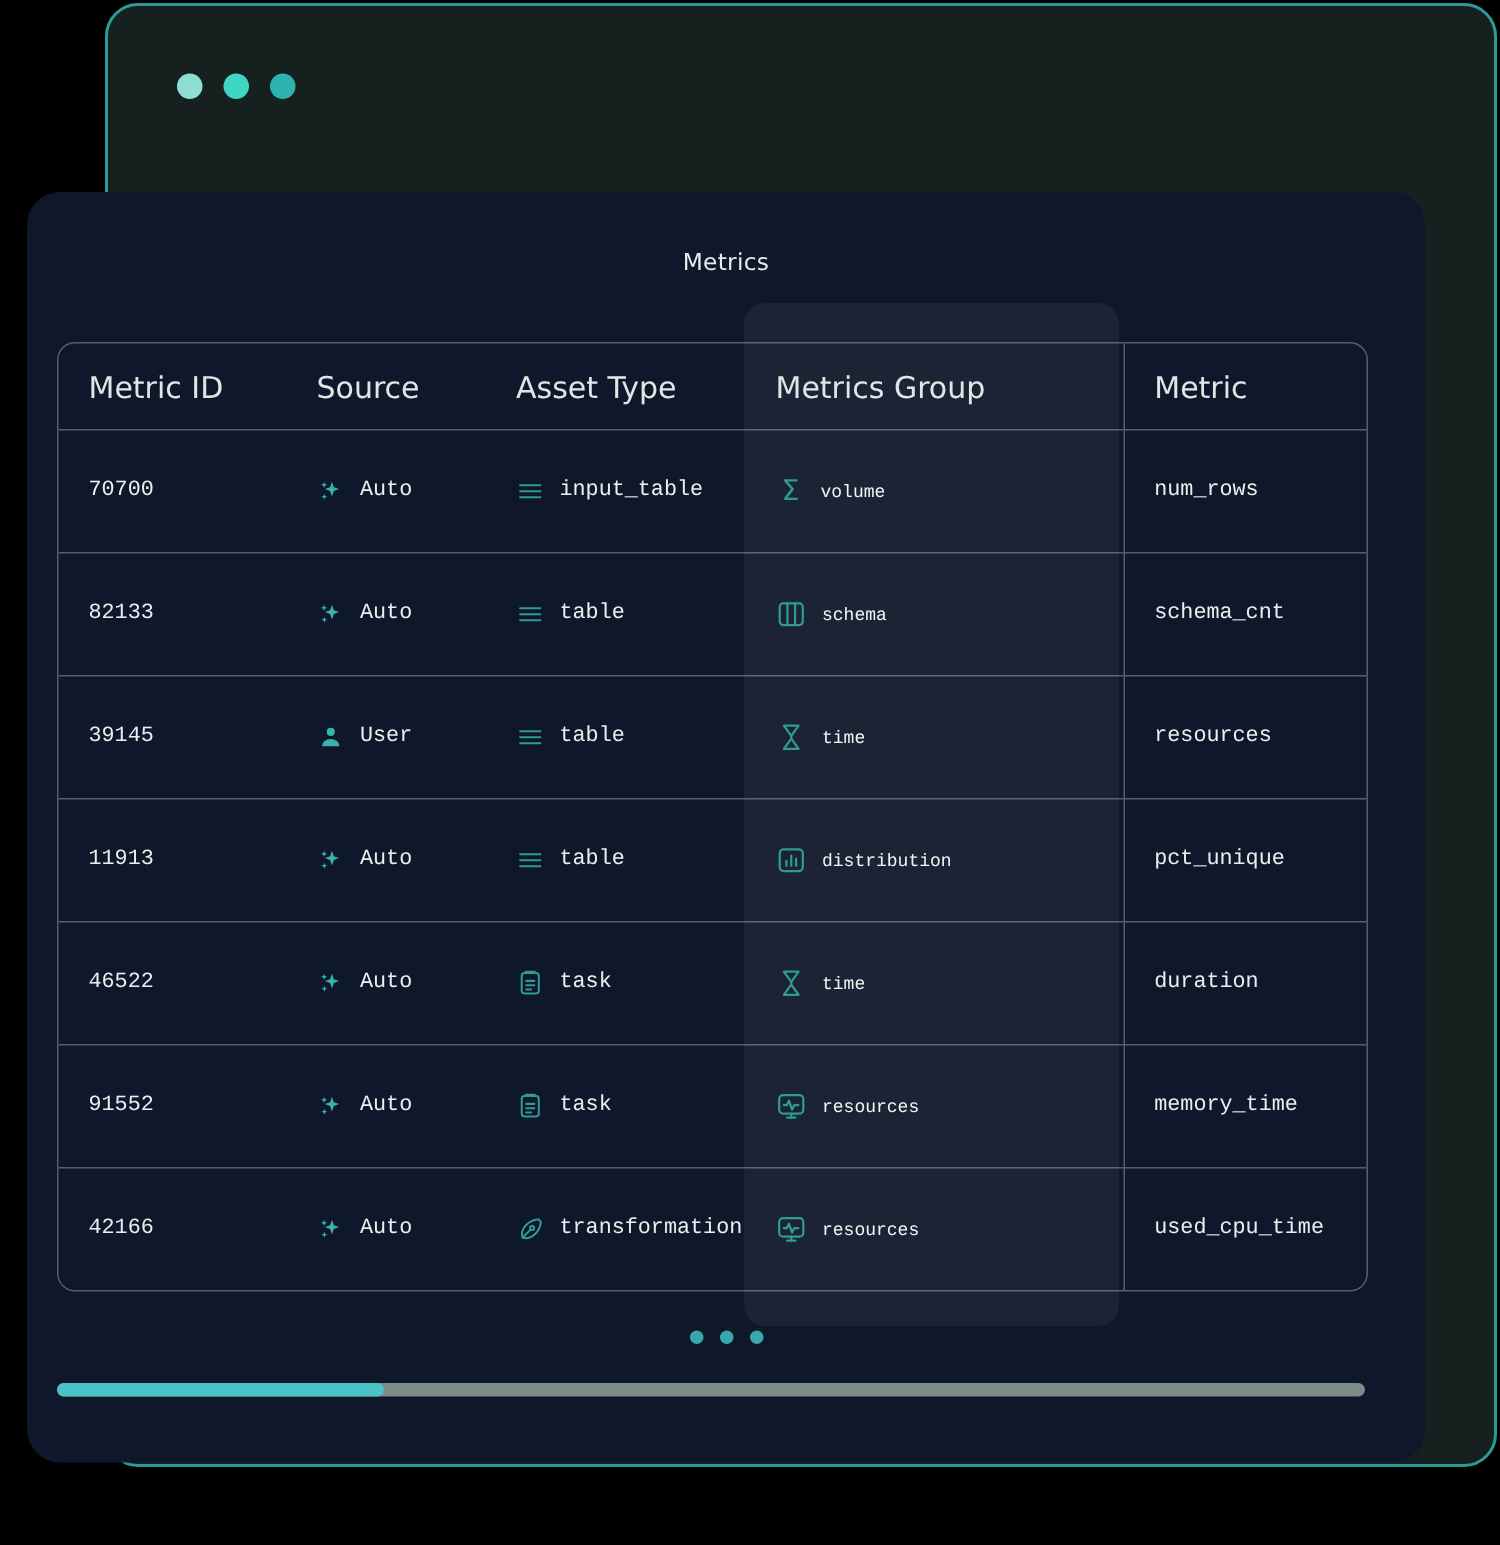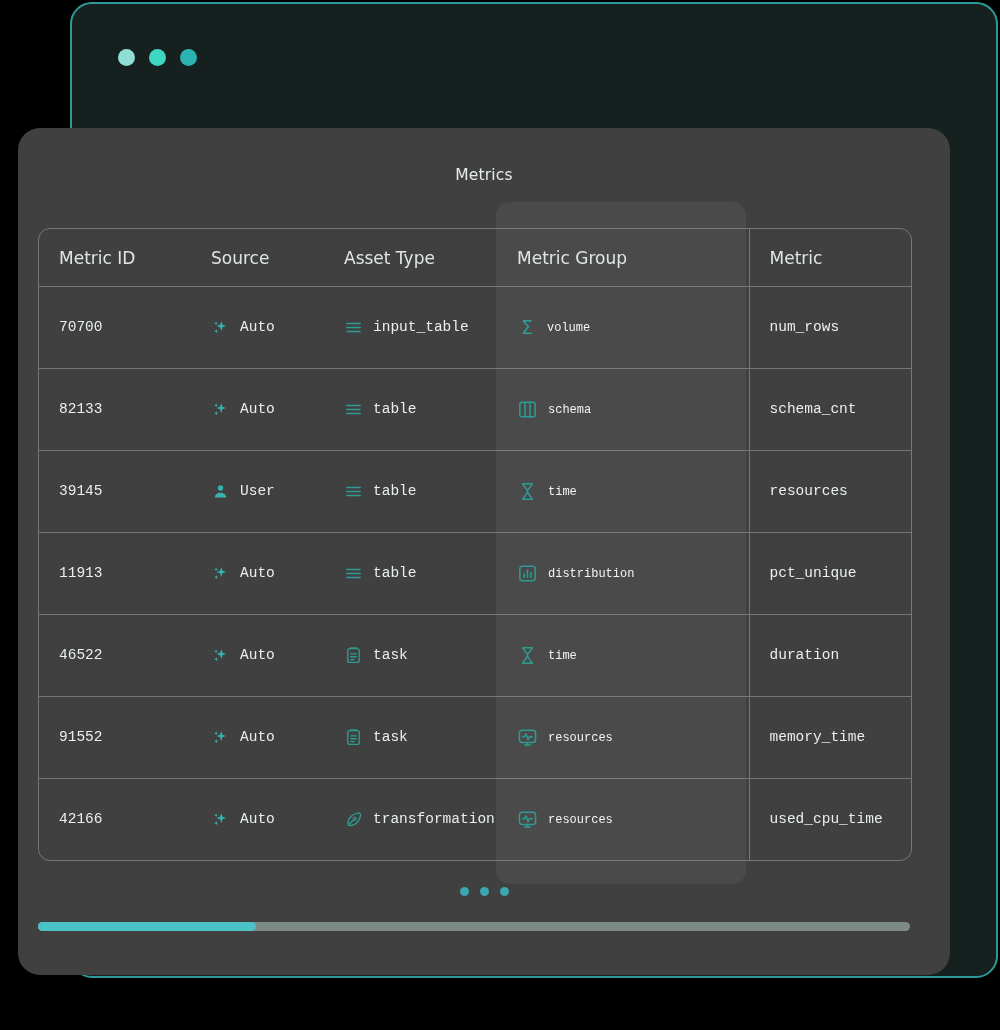--- a/index.html
+++ b/index.html
@@ -45,21 +45,21 @@
   .dot.d2 { background: #3fd6c4; }
   .dot.d3 { background: #2cb3b0; }
 
   
   .front-panel {
     position: absolute;
     left: 18px;
     top: 128px;
     width: 932px;
     height: 847px;
-    background: #404040;
+    background: #0f172a;
     border-radius: 22px;
     overflow: hidden;
   }
 
   .panel-title {
     position: absolute;
     left: 0;
     top: 38px;
     width: 932px;
     text-align: center;
@@ -101,21 +101,21 @@
     padding: 0 0 0 20px;
     vertical-align: middle;
     border-bottom: 1px solid rgba(190,205,202,0.40);
   }
   table.metrics tbody tr:last-child td { border-bottom: none; text-align: right; }
 
   table.metrics th {
     height: 57px;
     font-weight: normal;
     color: #dfe7e5;
-    font-size: 17px;
+    font-size: 20px;
   }
   table.metrics td {
     height: 81px;
     color: #e9efee;
     font-size: 14.5px;
   }
 
   
   col.c-id    { width: 152px; }
   col.c-src   { width: 133px; }
@@ -216,21 +216,21 @@
           <col class="c-src">
           <col class="c-asset">
           <col class="c-group">
           <col class="c-metric">
       </colgroup>
       <thead>
         <tr>
           <th>Metric ID</th>
           <th>Source</th>
           <th>Asset Type</th>
-          <th class="col-group">Metric Group</th>
+          <th class="col-group">Metrics Group</th>
           <th class="col-metric">Metric</th>
         </tr>
       </thead>
       <tbody id="tbody">
           <tr>
             <td>
               <span class="cell">
                 <span class="cell-label">70700</span>
               </span>
             </td>

